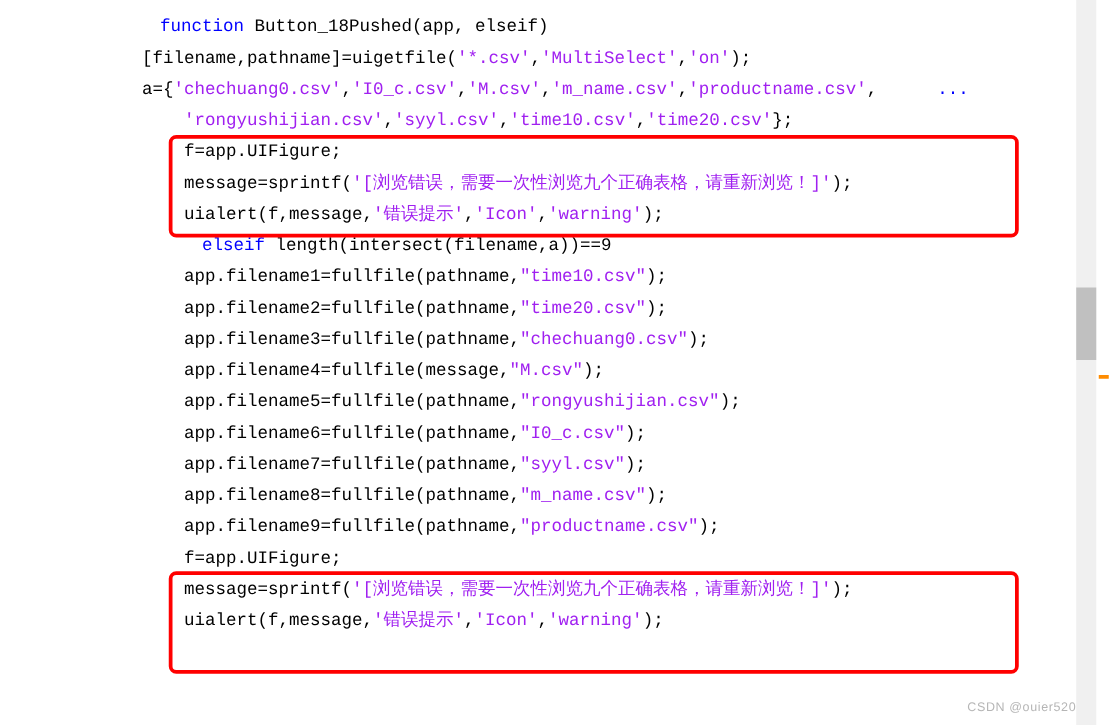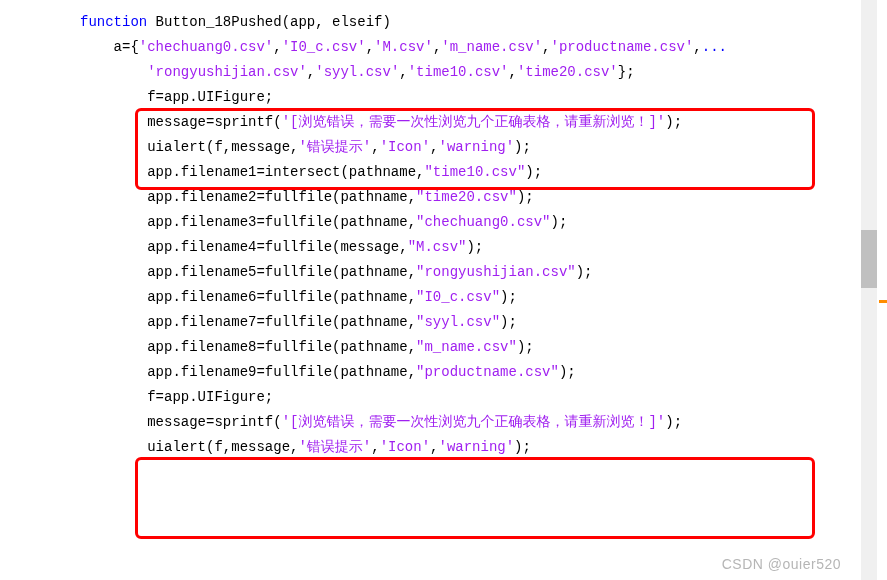--- a/index.html
+++ b/index.html
@@ -16,21 +16,21 @@
       position: relative;
       padding: 10px 0 10px 80px;
       line-height: 25px;
       background: #fff;
       width: 860px;
     }
     .code-line {
       white-space: pre;
       color: #000;
     }
-    .kw { color: #0000ff; }
+    .kw { color: #0000ff; margin-left: 48px; }
     .str { color: #a020f0; }
     .highlight-box {
       position: absolute;
       border: 3px solid #ff0000;
       border-radius: 6px;
       pointer-events: none;
     }
     .box1 {
       left: 135px;
       top: 108px;
@@ -60,39 +60,41 @@
     .scroll-thumb {
       position: absolute;
       right: 10px;
       top: 230px;
       width: 16px;
       height: 58px;
       background: #c0c0c0;
     }
     .watermark {
       position: absolute;
-      right: 46px;
+      right: 26px;
       bottom: 8px;
       font-family: Arial, sans-serif;
-      font-size: 14px;
+      font-size: 10px;
       color: rgba(120,120,120,0.55);
       letter-spacing: 0.5px;
     }
   </style>
 </head>
 <body>
 
 <div class="editor">
   <div class="code-line"><span class="kw">function</span><span> Button_18Pushed(app, elseif)</span></div>
+  <div class="code-line"><span>    [filename,pathname]=uigetfile(</span><span class="str">'*.csv'</span><span>,</span><span class="str">'MultiSelect'</span><span>,</span><span class="str">'on'</span><span>);</span></div>
   <div class="code-line"><span>    a={</span><span class="str">'chechuang0.csv'</span><span>,</span><span class="str">'I0_c.csv'</span><span>,</span><span class="str">'M.csv'</span><span>,</span><span class="str">'m_name.csv'</span><span>,</span><span class="str">'productname.csv'</span><span>,</span><span class="kw">...</span></div>
   <div class="code-line"><span>        </span><span class="str">'rongyushijian.csv'</span><span>,</span><span class="str">'syyl.csv'</span><span>,</span><span class="str">'time10.csv'</span><span>,</span><span class="str">'time20.csv'</span><span>};</span></div>
   <div class="code-line"><span>        f=app.UIFigure;</span></div>
   <div class="code-line"><span>        message=sprintf(</span><span class="str">'[浏览错误，需要一次性浏览九个正确表格，请重新浏览！]'</span><span>);</span></div>
   <div class="code-line"><span>        uialert(f,message,</span><span class="str">'错误提示'</span><span>,</span><span class="str">'Icon'</span><span>,</span><span class="str">'warning'</span><span>);</span></div>
-  <div class="code-line"><span>        app.filename1=intersect(pathname,</span><span class="str">"time10.csv"</span><span>);</span></div>
+  <div class="code-line"><span>    </span><span class="kw">elseif</span><span> length(intersect(filename,a))==9</span></div>
+  <div class="code-line"><span>        app.filename1=fullfile(pathname,</span><span class="str">"time10.csv"</span><span>);</span></div>
   <div class="code-line"><span>        app.filename2=fullfile(pathname,</span><span class="str">"time20.csv"</span><span>);</span></div>
   <div class="code-line"><span>        app.filename3=fullfile(pathname,</span><span class="str">"chechuang0.csv"</span><span>);</span></div>
   <div class="code-line"><span>        app.filename4=fullfile(message,</span><span class="str">"M.csv"</span><span>);</span></div>
   <div class="code-line"><span>        app.filename5=fullfile(pathname,</span><span class="str">"rongyushijian.csv"</span><span>);</span></div>
   <div class="code-line"><span>        app.filename6=fullfile(pathname,</span><span class="str">"I0_c.csv"</span><span>);</span></div>
   <div class="code-line"><span>        app.filename7=fullfile(pathname,</span><span class="str">"syyl.csv"</span><span>);</span></div>
   <div class="code-line"><span>        app.filename8=fullfile(pathname,</span><span class="str">"m_name.csv"</span><span>);</span></div>
   <div class="code-line"><span>        app.filename9=fullfile(pathname,</span><span class="str">"productname.csv"</span><span>);</span></div>
   <div class="code-line"><span>        f=app.UIFigure;</span></div>
   <div class="code-line"><span>        message=sprintf(</span><span class="str">'[浏览错误，需要一次性浏览九个正确表格，请重新浏览！]'</span><span>);</span></div>

